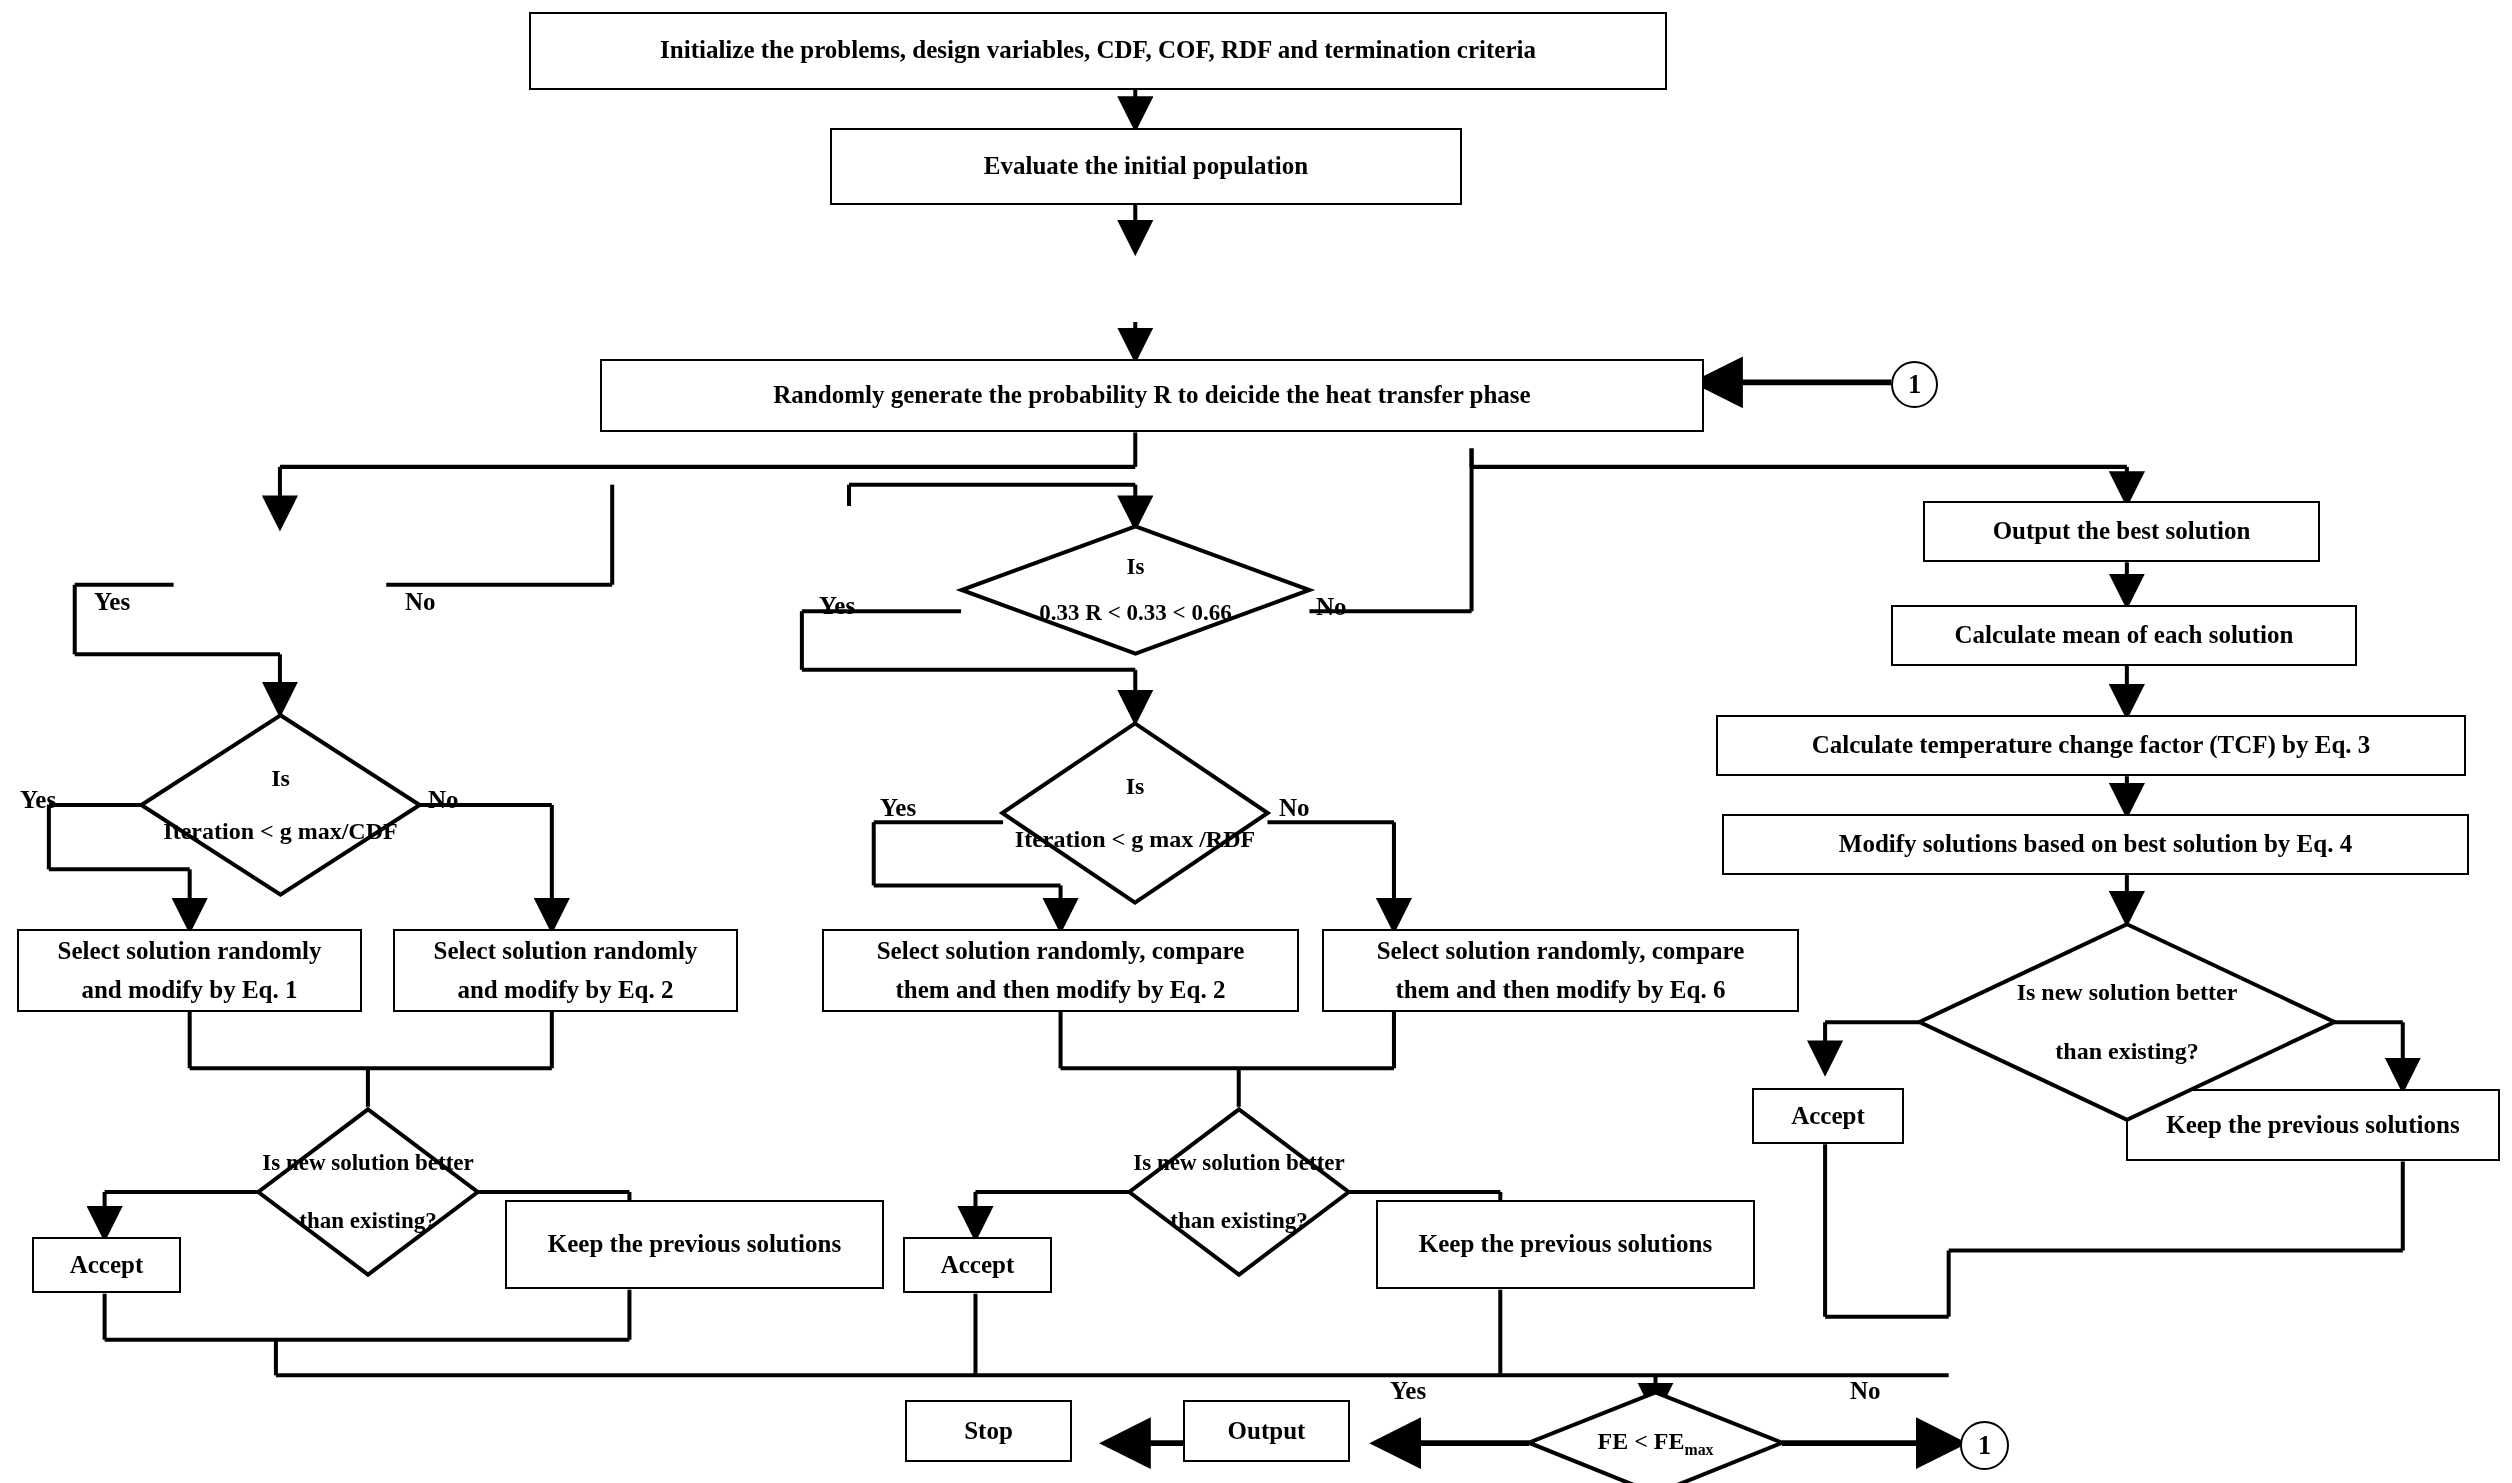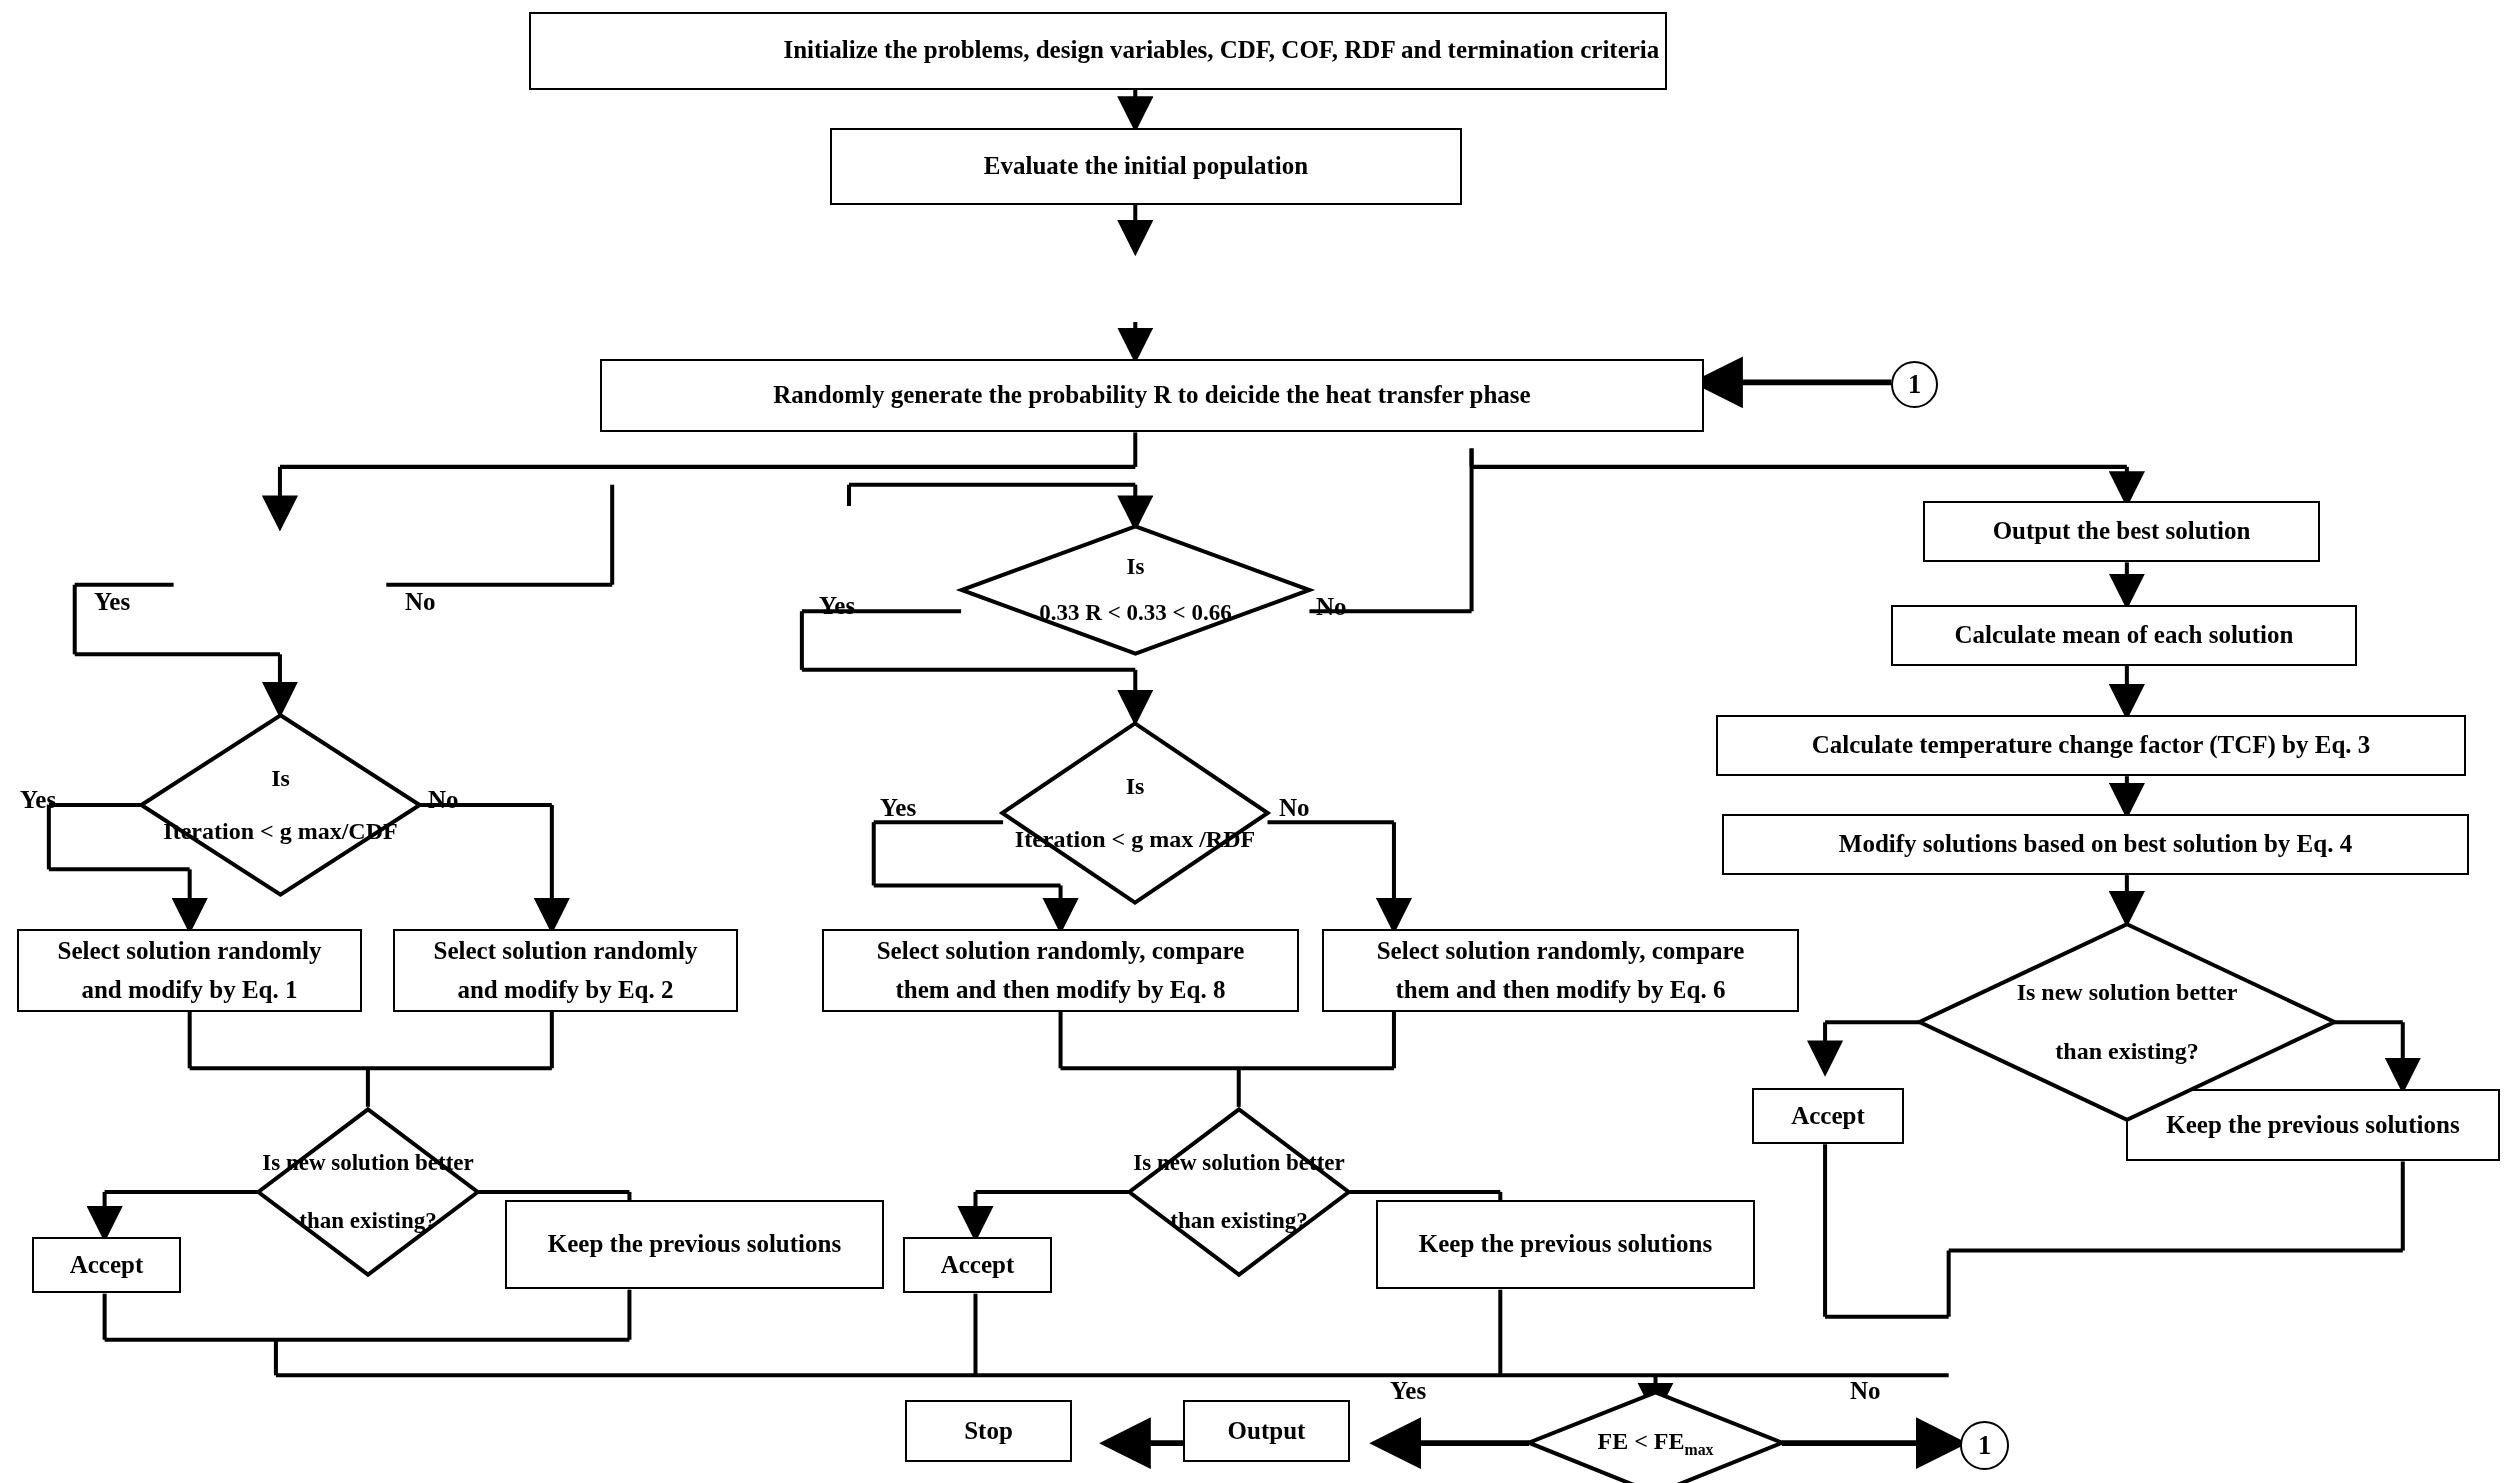--- a/index.html
+++ b/index.html
@@ -145,21 +145,21 @@
       <path d="M2880,2392 L2880,2455" marker-end="url(#ar)"></path>
 
       <path d="M2660,2510 L2400,2510" marker-end="url(#arL)" stroke-width="10"></path>
 
       <path d="M2130,2510 L1930,2510" marker-end="url(#arL)" stroke-width="10"></path>
 
       <path d="M3100,2510 L3405,2510" marker-end="url(#ar)" stroke-width="10"></path>
     </g>
   </svg>
 
-  <div class="node proc fsz-44" style="left:529px;top:11.5px;width:1138px;height:78px;justify-content:flex-end;">
+  <div class="node proc fsz-44" style="left:529px;top:11.5px;width:1138px;height:78px;">
     <span>Initialize the problems, design variables, CDF, COF, RDF and termination criteria</span>
   </div>
 
   <div class="node proc fsz-44" style="left:830px;top:128px;width:632px;height:77px;">
     <span>Evaluate the initial population</span>
   </div>
 
 
   <div class="node proc fsz-44" style="left:600px;top:359px;width:1104px;height:73px;">
     <span>Randomly generate the probability R to deicide the heat transfer phase</span>
@@ -190,21 +190,21 @@
     <span>and modify by Eq. 1</span>
   </div>
 
   <div class="node proc fsz-44" style="left:393px;top:929px;width:345px;height:83px;flex-direction:column;">
     <span>Select solution randomly</span>
     <span>and modify by Eq. 2</span>
   </div>
 
   <div class="node proc fsz-44" style="left:822px;top:929px;width:477px;height:83px;flex-direction:column;">
     <span>Select solution randomly, compare</span>
-    <span>them and then modify by Eq. 8</span>
+    <span>them and then modify by Eq. 2</span>
   </div>
 
   <div class="node proc fsz-44" style="left:1322px;top:929px;width:477px;height:83px;flex-direction:column;">
     <span>Select solution randomly, compare</span>
     <span>them and then modify by Eq. 6</span>
   </div>
 
   <div class="node proc fsz-44" style="left:32px;top:1237px;width:149px;height:56px;">
     <span>Accept</span>
   </div>

